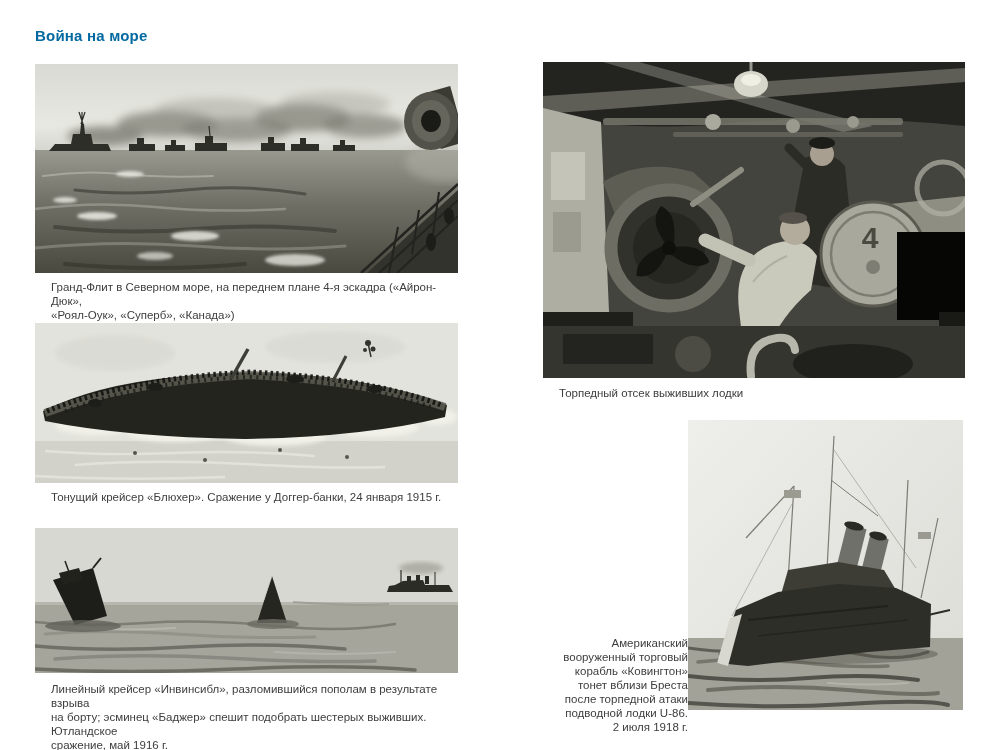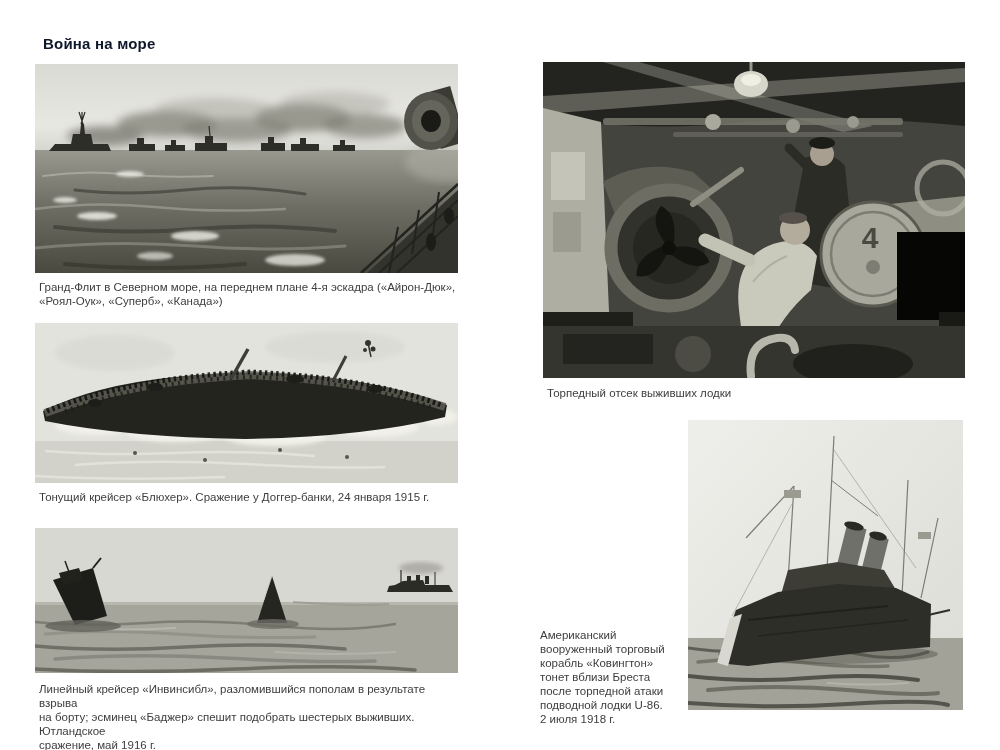--- a/index.html
+++ b/index.html
@@ -1,23 +1,23 @@
 <!DOCTYPE html>
 <html><head>
 <meta charset="utf-8">
 <style>
   html,body{margin:0;padding:0;background:#ffffff;}
   body{font-family:"Liberation Sans",sans-serif;}
   .page{position:relative;width:1000px;height:750px;background:#ffffff;overflow:hidden;}
-  .title{position:absolute;left:35px;top:27px;margin:8px;font-size:15px;font-weight:700;color:#0f172a;letter-spacing:.2px;}
+  .title{position:absolute;left:35px;top:27px;margin:0;font-size:15px;font-weight:700;color:#0369a1;letter-spacing:.2px;}
   .fig{position:absolute;margin:0;padding:0;}
   .photo{display:block;line-height:0;}
   .photo svg{display:block;}
-  .cap{display:block;font-size:11.5px;line-height:14px;color:#3d3d3d;white-space:pre-line;margin:7px 0 0 4px;}
-  .cap-side{position:absolute;margin:0;}
+  .cap{display:block;font-size:11.5px;line-height:14px;color:#3d3d3d;white-space:pre-line;margin:7px 0 0 16px;}
+  .cap-side{position:absolute;margin:8px;text-align:right;}
 </style>
 </head>
 <body>
 
 <div class="page">
 
   <h1 class="title">Война на море</h1>
 
   <figure class="fig" style="left:35px;top:64px;width:423px;">
     <div class="photo">

